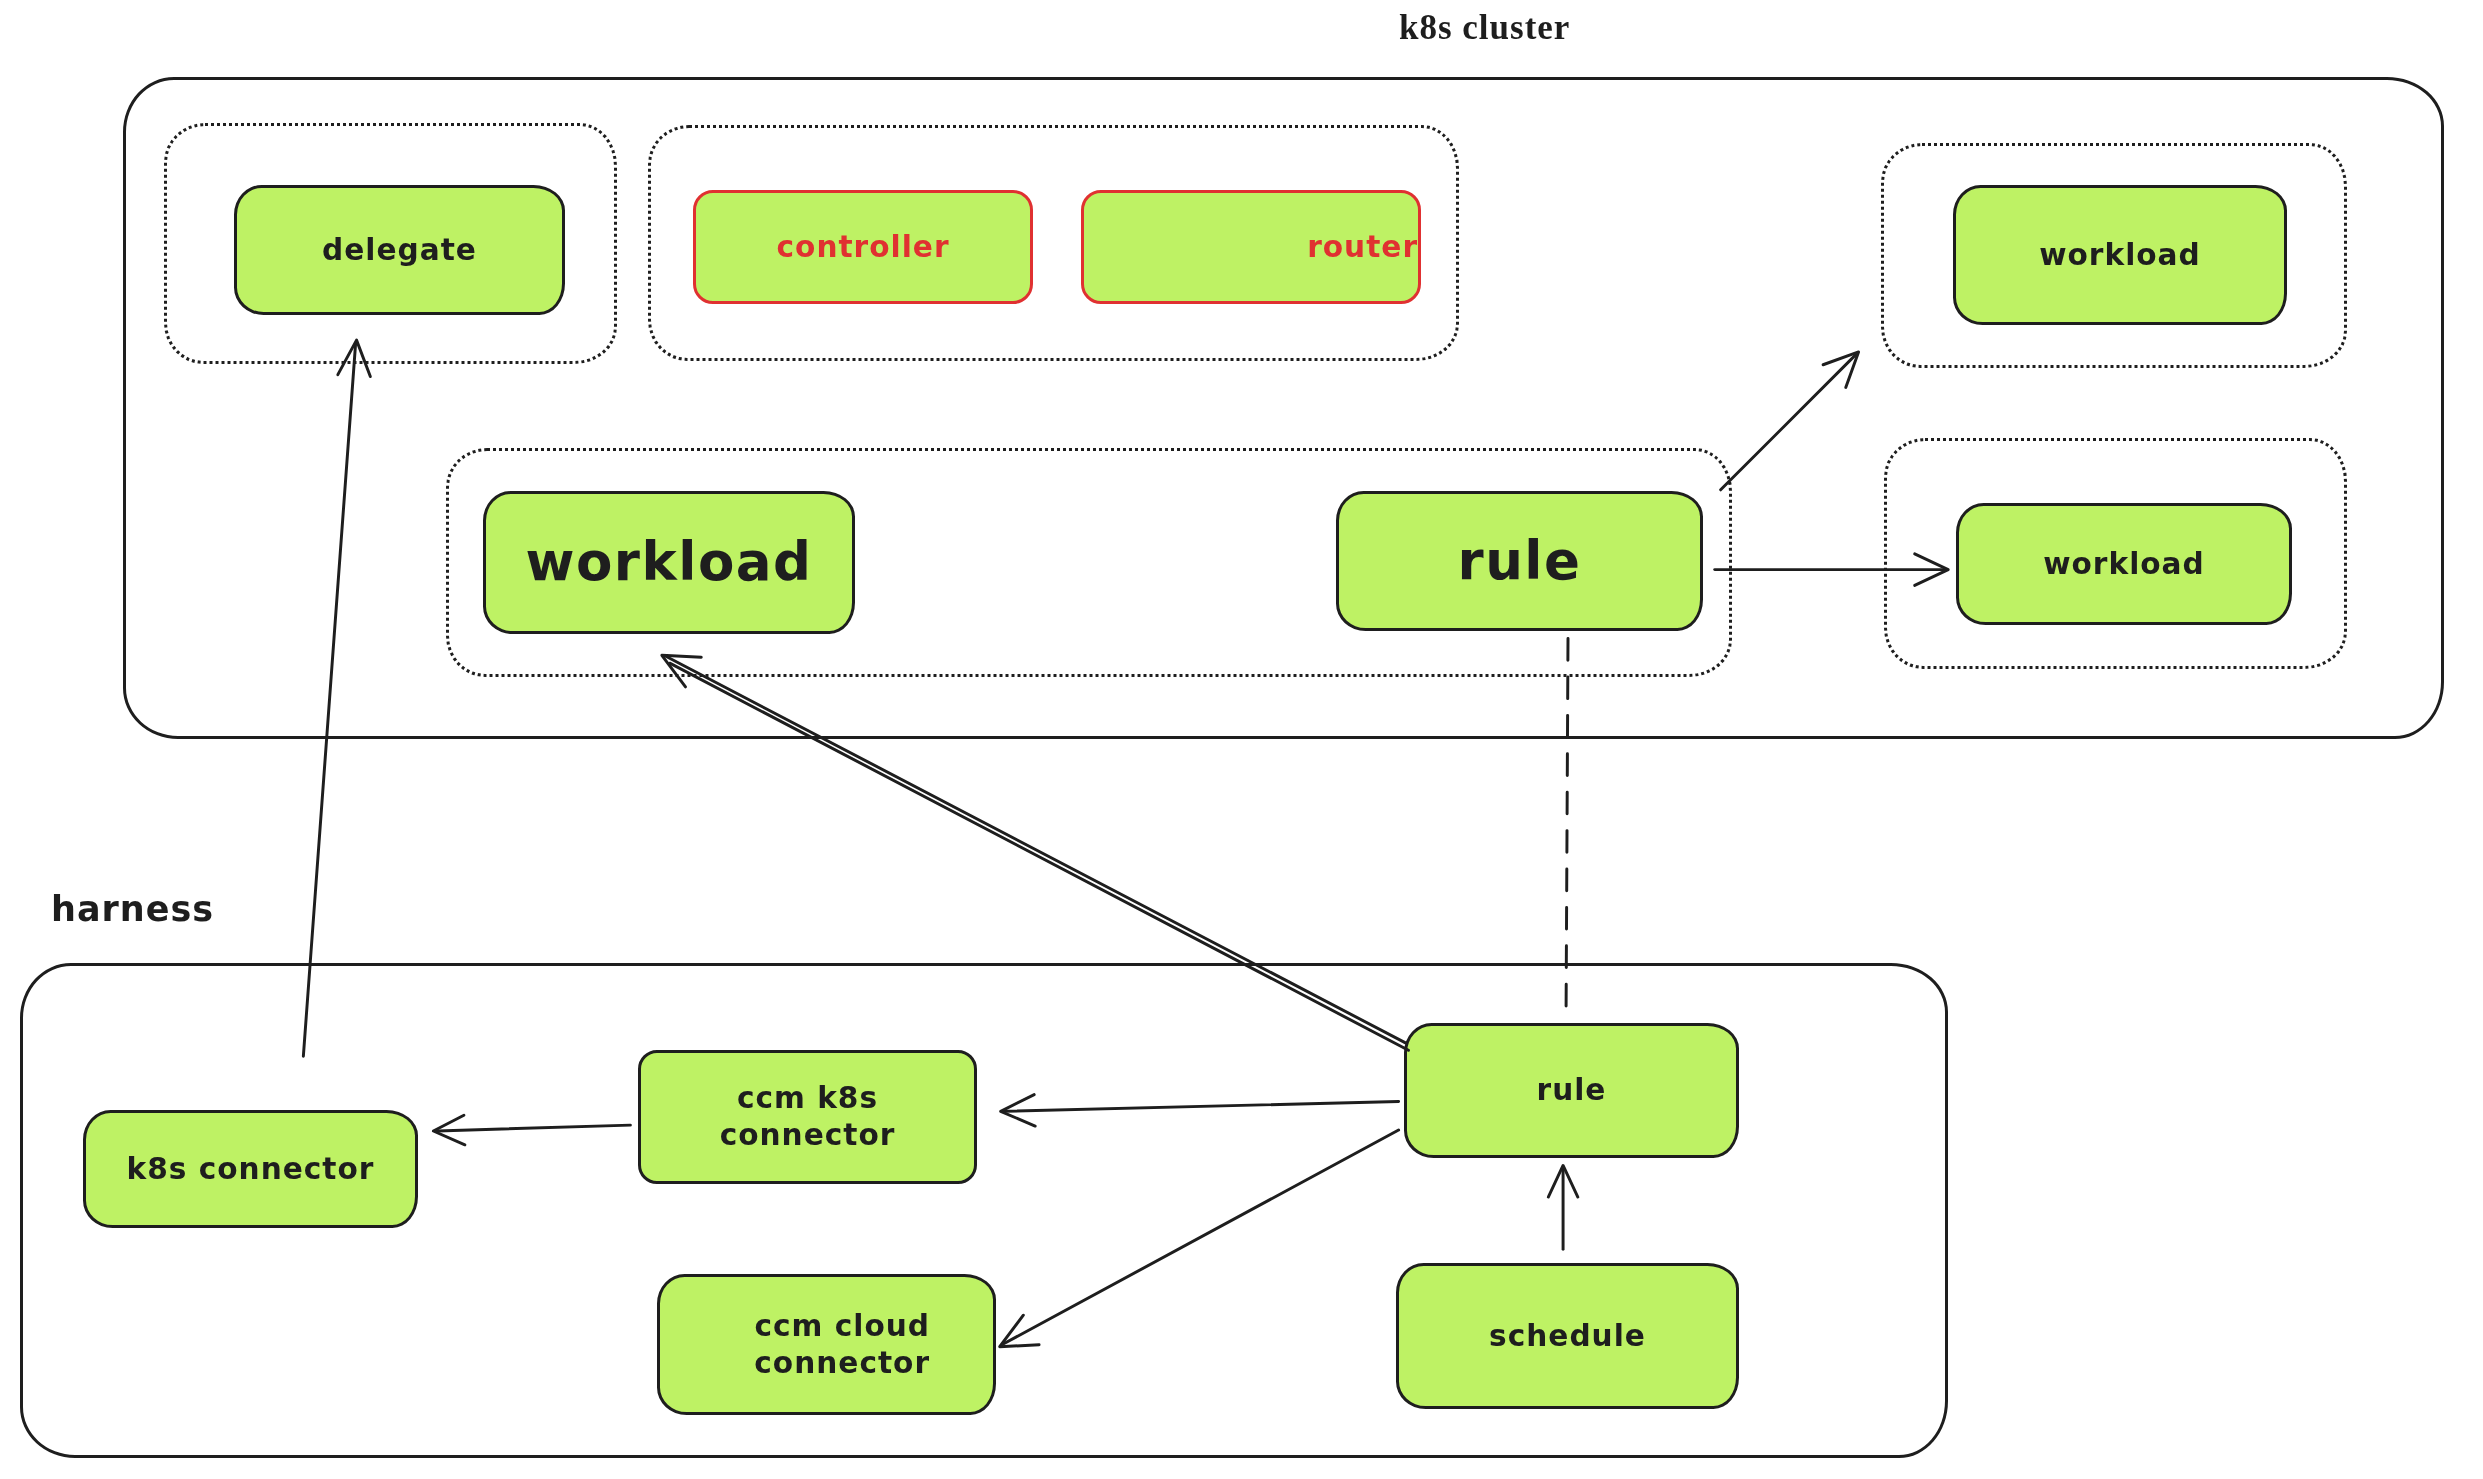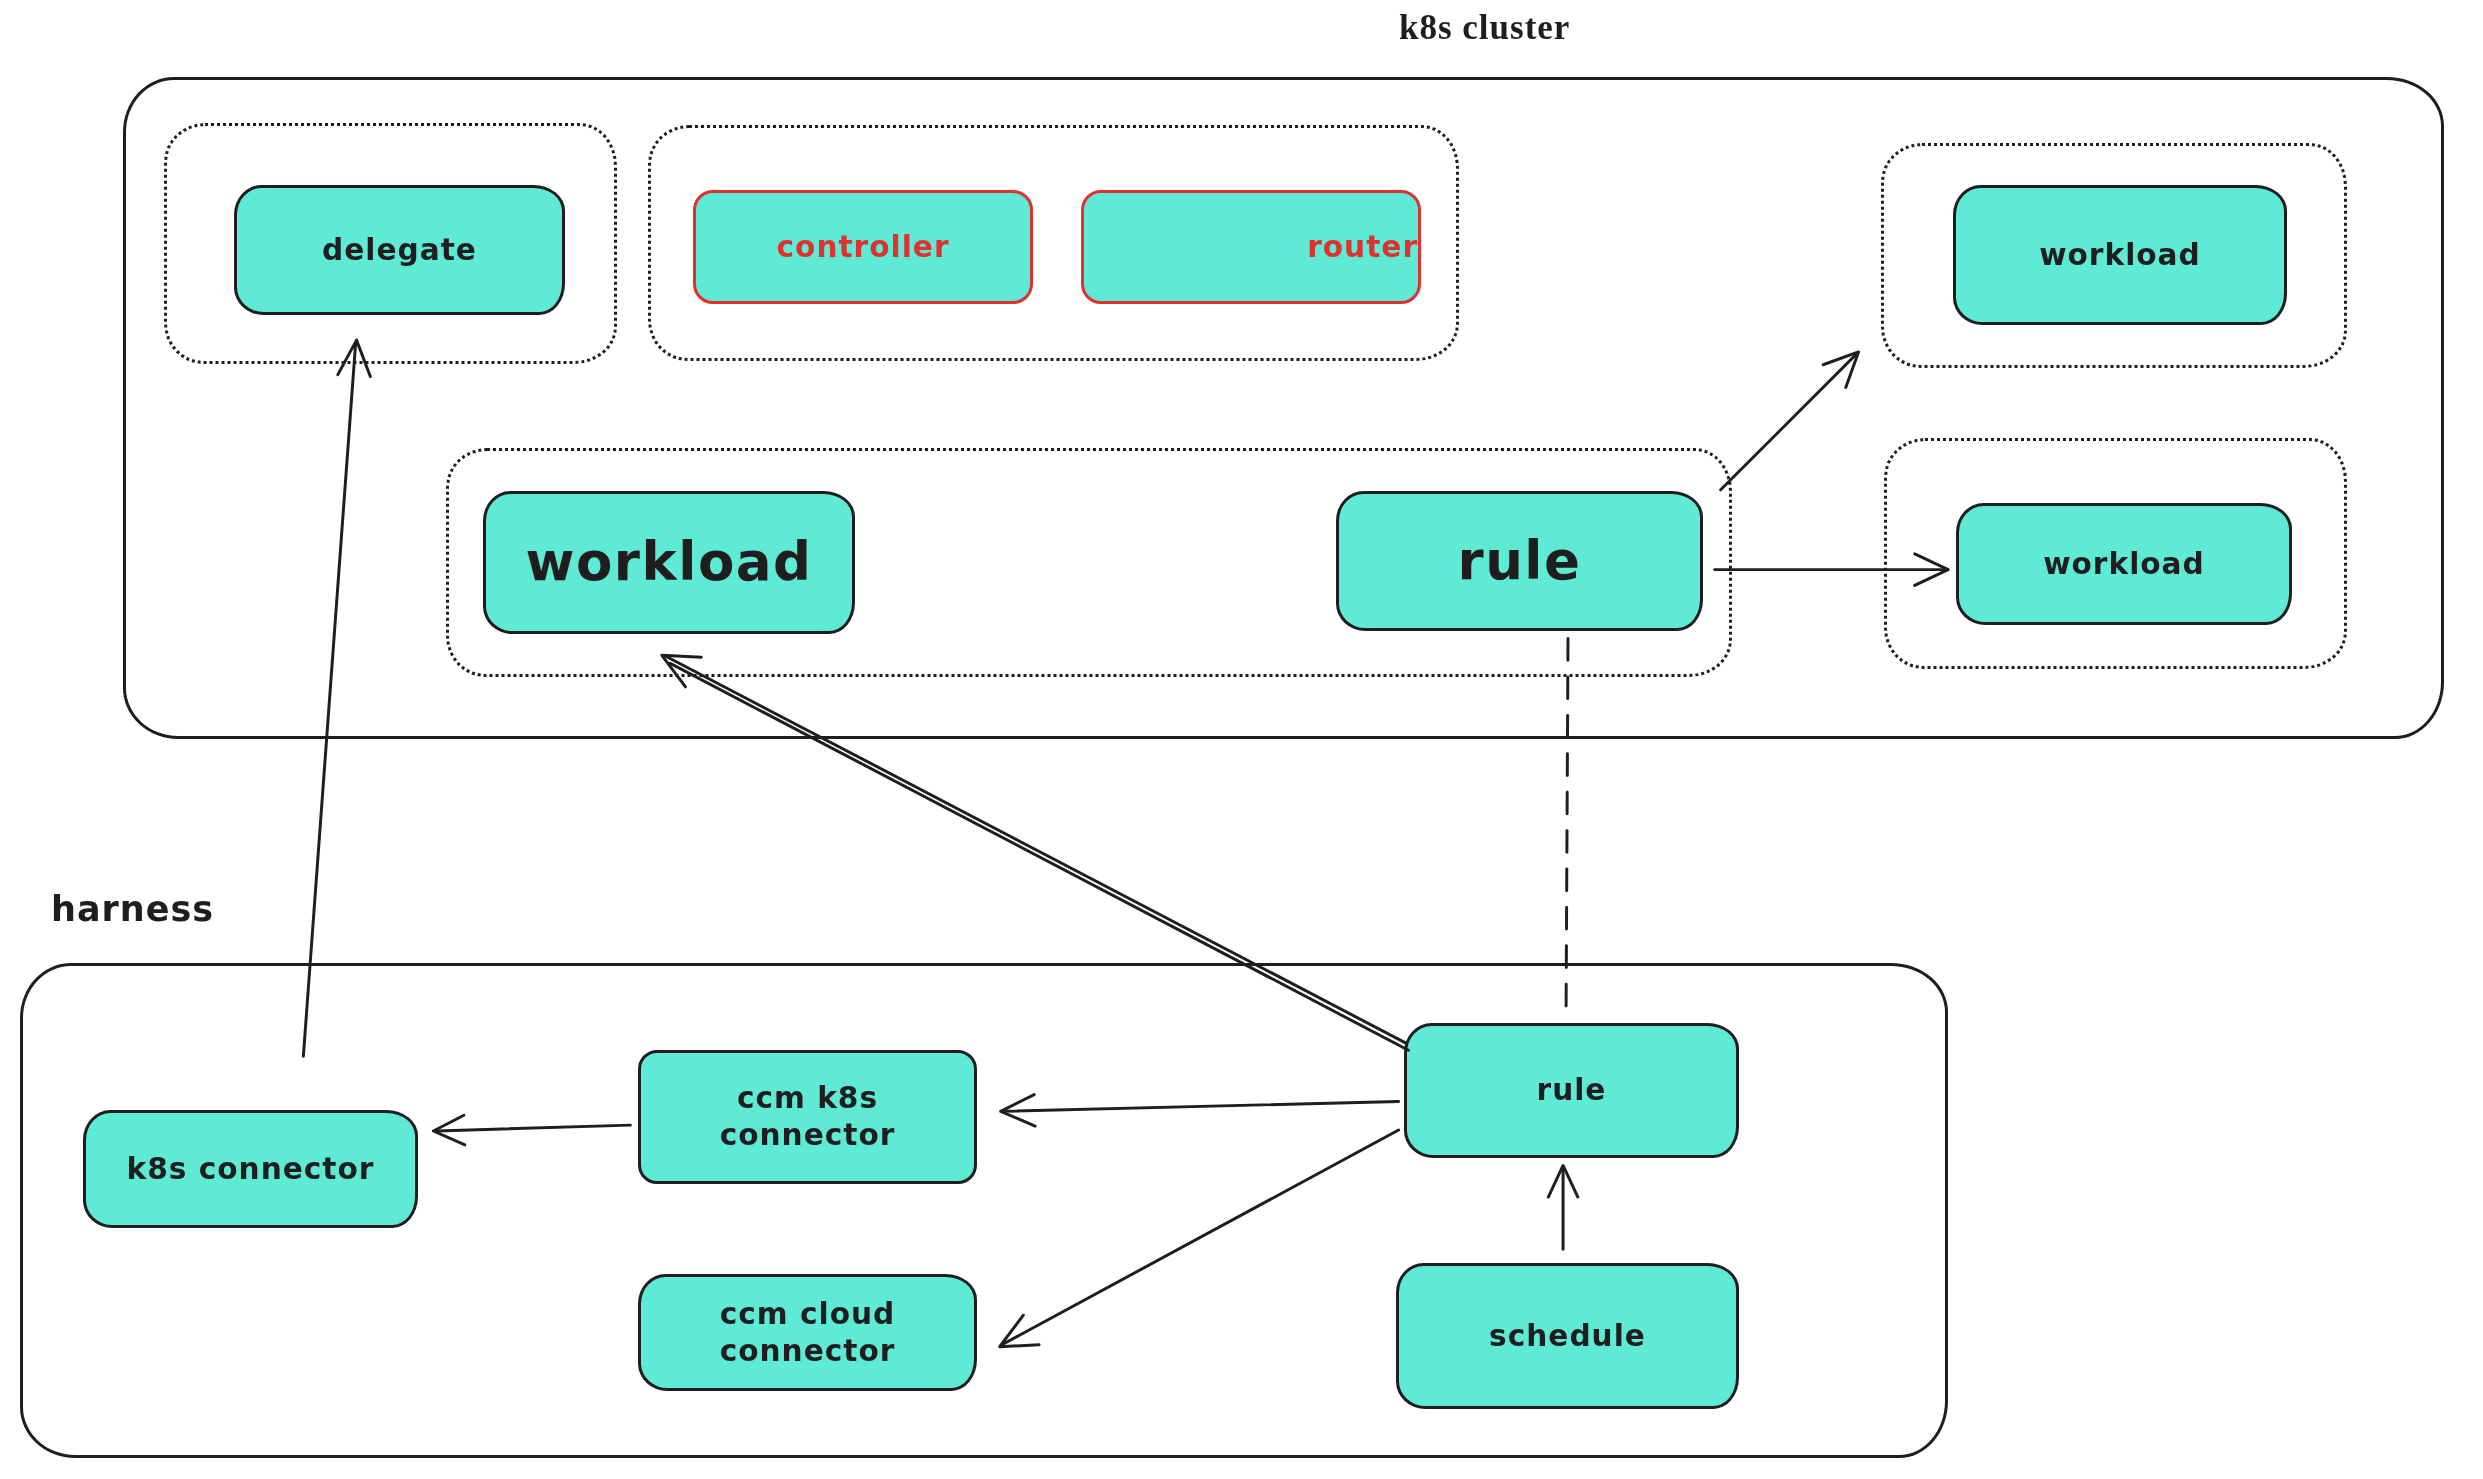--- a/index.html
+++ b/index.html
@@ -14,21 +14,21 @@
     background:transparent;
   }
   
   .dotgroup{
     border:3.4px dotted #1e1e1e;border-radius:41px 37px 43px 39px / 39px 43px 37px 41px;
     background:transparent;
   }
   
   .node{
     border:3px solid #1e1e1e;border-radius:27.6px 31.5px 25.6px 29.6px / 29.6px 25.6px 31.5px 27.6px;
-    background:#5eead4;display:flex;align-items:center;justify-content:center;
+    background:#bef264;display:flex;align-items:center;justify-content:center;
     text-align:center;
   }
   .node span{font-size:29.6px;font-weight:600;letter-spacing:1px;line-height:1.25;}
   .node.lg span{font-size:53px;letter-spacing:1.5px;}
   .node.red{border-color:#e03131;border-radius:20px;}
   .node.red span{color:#e03131;}
   .node .wrap{display:inline-block;max-width:207px;}
   
   .float-title{
     font-size:35px;font-weight:600;letter-spacing:1px;white-space:nowrap;
@@ -78,21 +78,21 @@
   <div class="abs node" style="left:1956px;top:503px;width:336px;height:122px;">
     <span>workload</span>
   </div>
 
   <div class="abs node" style="left:83px;top:1067px;width:335px;height:118px;margin-top:43px;">
     <span>k8s connector</span>
   </div>
   <div class="abs node" style="left:638px;top:1050px;width:339px;height:134px;border-radius:19px;">
     <span class="wrap">ccm k8s connector</span>
   </div>
-  <div class="abs node" style="left:638px;top:1274px;width:339px;height:117px;">
+  <div class="abs node" style="left:657px;top:1274px;width:339px;height:141px;text-align:right;">
     <span class="wrap">ccm cloud connector</span>
   </div>
   <div class="abs node" style="left:1404px;top:1023px;width:335px;height:135px;">
     <span>rule</span>
   </div>
   <div class="abs node" style="left:1396px;top:1263px;width:343px;height:146px;">
     <span>schedule</span>
   </div>
 
   <svg class="arrows" width="2483" height="1480" viewBox="0 0 2521 1502">

